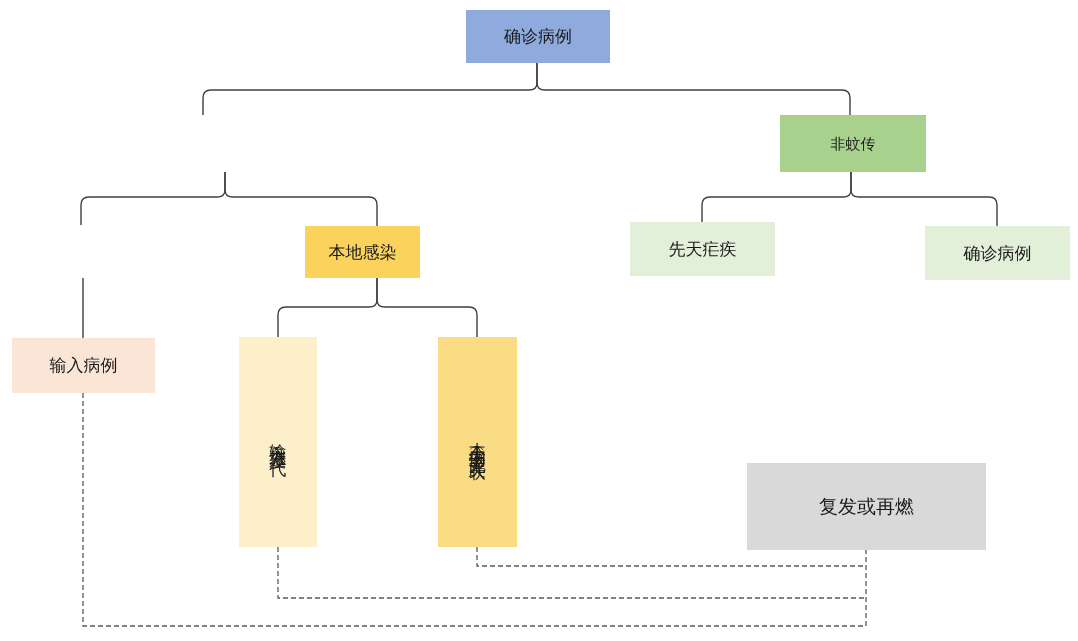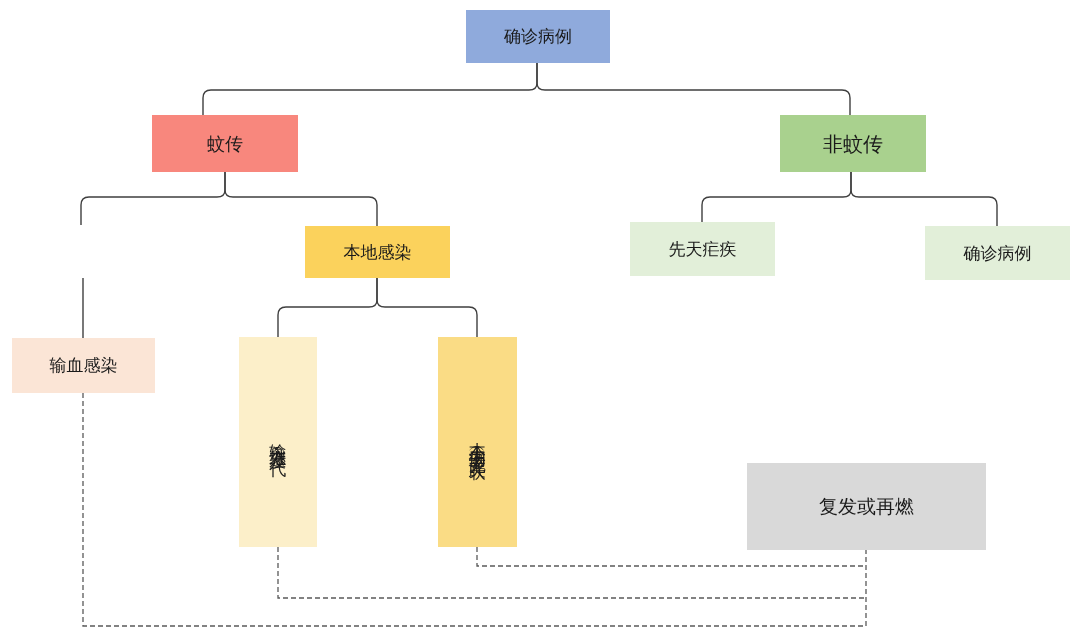--- a/index.html
+++ b/index.html
@@ -45,23 +45,23 @@
     line-height: 1.2;
     box-sizing: border-box;
   }
   .vnode {
     writing-mode: vertical-rl;
     text-orientation: mixed;
     letter-spacing: 3px;
   }
   .n-root        { left:466px; top:10px;  width:144px; height:53px;  background: var(--c-root);       font-size:17px; }
   .n-mosquito    { left:152px; top:115px; width:146px; height:57px;  background: var(--c-mosquito);   font-size:18px; }
-  .n-nonmosquito { left:780px; top:115px; width:146px; height:57px;  background: var(--c-nonmosquito);font-size:20px; }
+  .n-nonmosquito { left:780px; top:115px; width:146px; height:57px;  background: var(--c-nonmosquito);font-size:15px; }
   .n-overseas    { left:9px;   top:225px; width:146px; height:53px;  background: var(--c-overseas);   font-size:15px; }
-  .n-local       { left:305px; top:226px; width:145px; height:52px;  background: var(--c-local);      font-size:17px; }
+  .n-local       { left:305px; top:226px; width:115px; height:52px;  background: var(--c-local);      font-size:17px; }
   .n-congenital  { left:630px; top:222px; width:145px; height:54px;  background: var(--c-lightgreen); font-size:17px; }
   .n-transfusion { left:925px; top:226px; width:145px; height:54px;  background: var(--c-lightgreen); font-size:17px; }
   .n-imported    { left:12px;  top:338px; width:143px; height:55px;  background: var(--c-imported);   font-size:17px; }
   .n-importedsec { left:239px; top:337px; width:78px;  height:210px; background: var(--c-importedsec);font-size:17px; }
   .n-indigenous  { left:438px; top:337px; width:79px;  height:210px; background: var(--c-indigenous); font-size:17px; }
   .n-relapse     { left:747px; top:463px; width:239px; height:87px;  background: var(--c-relapse);    font-size:19px; }
 </style>
 </head>
 <body>
 
@@ -85,23 +85,22 @@
       <path class="dashed-edge" d="M83 393 V626 H866"></path>
       <path class="dashed-edge" d="M278 547 V598 H866"></path>
       <path class="dashed-edge" d="M477 566 V566 M477 547 V566 H866"></path>
       <path class="dashed-edge" d="M866 626 V543"></path>
       <polygon class="arrowhead" points="866,525 861.5,534 870.5,534"></polygon>
       <polygon class="arrowhead" points="866,535 861.5,544 870.5,544"></polygon>
     </g>
   </svg>
 
   <div class="node n-root">确诊病例</div>
-  <div class="node n-mosquito">蚊传</div>
   <div class="node n-nonmosquito">非蚊传</div>
   <div class="node n-local">本地感染</div>
   <div class="node n-congenital">先天疟疾</div>
   <div class="node n-transfusion">确诊病例</div>
-  <div class="node n-imported">输血感染</div>
+  <div class="node n-imported">输入病例</div>
   <div class="node vnode n-importedsec">输入继发（一代）</div>
   <div class="node vnode n-indigenous">本土病例（无关联）</div>
   <div class="node n-relapse">复发或再燃</div>
 
 </div>
 
 </body></html>

